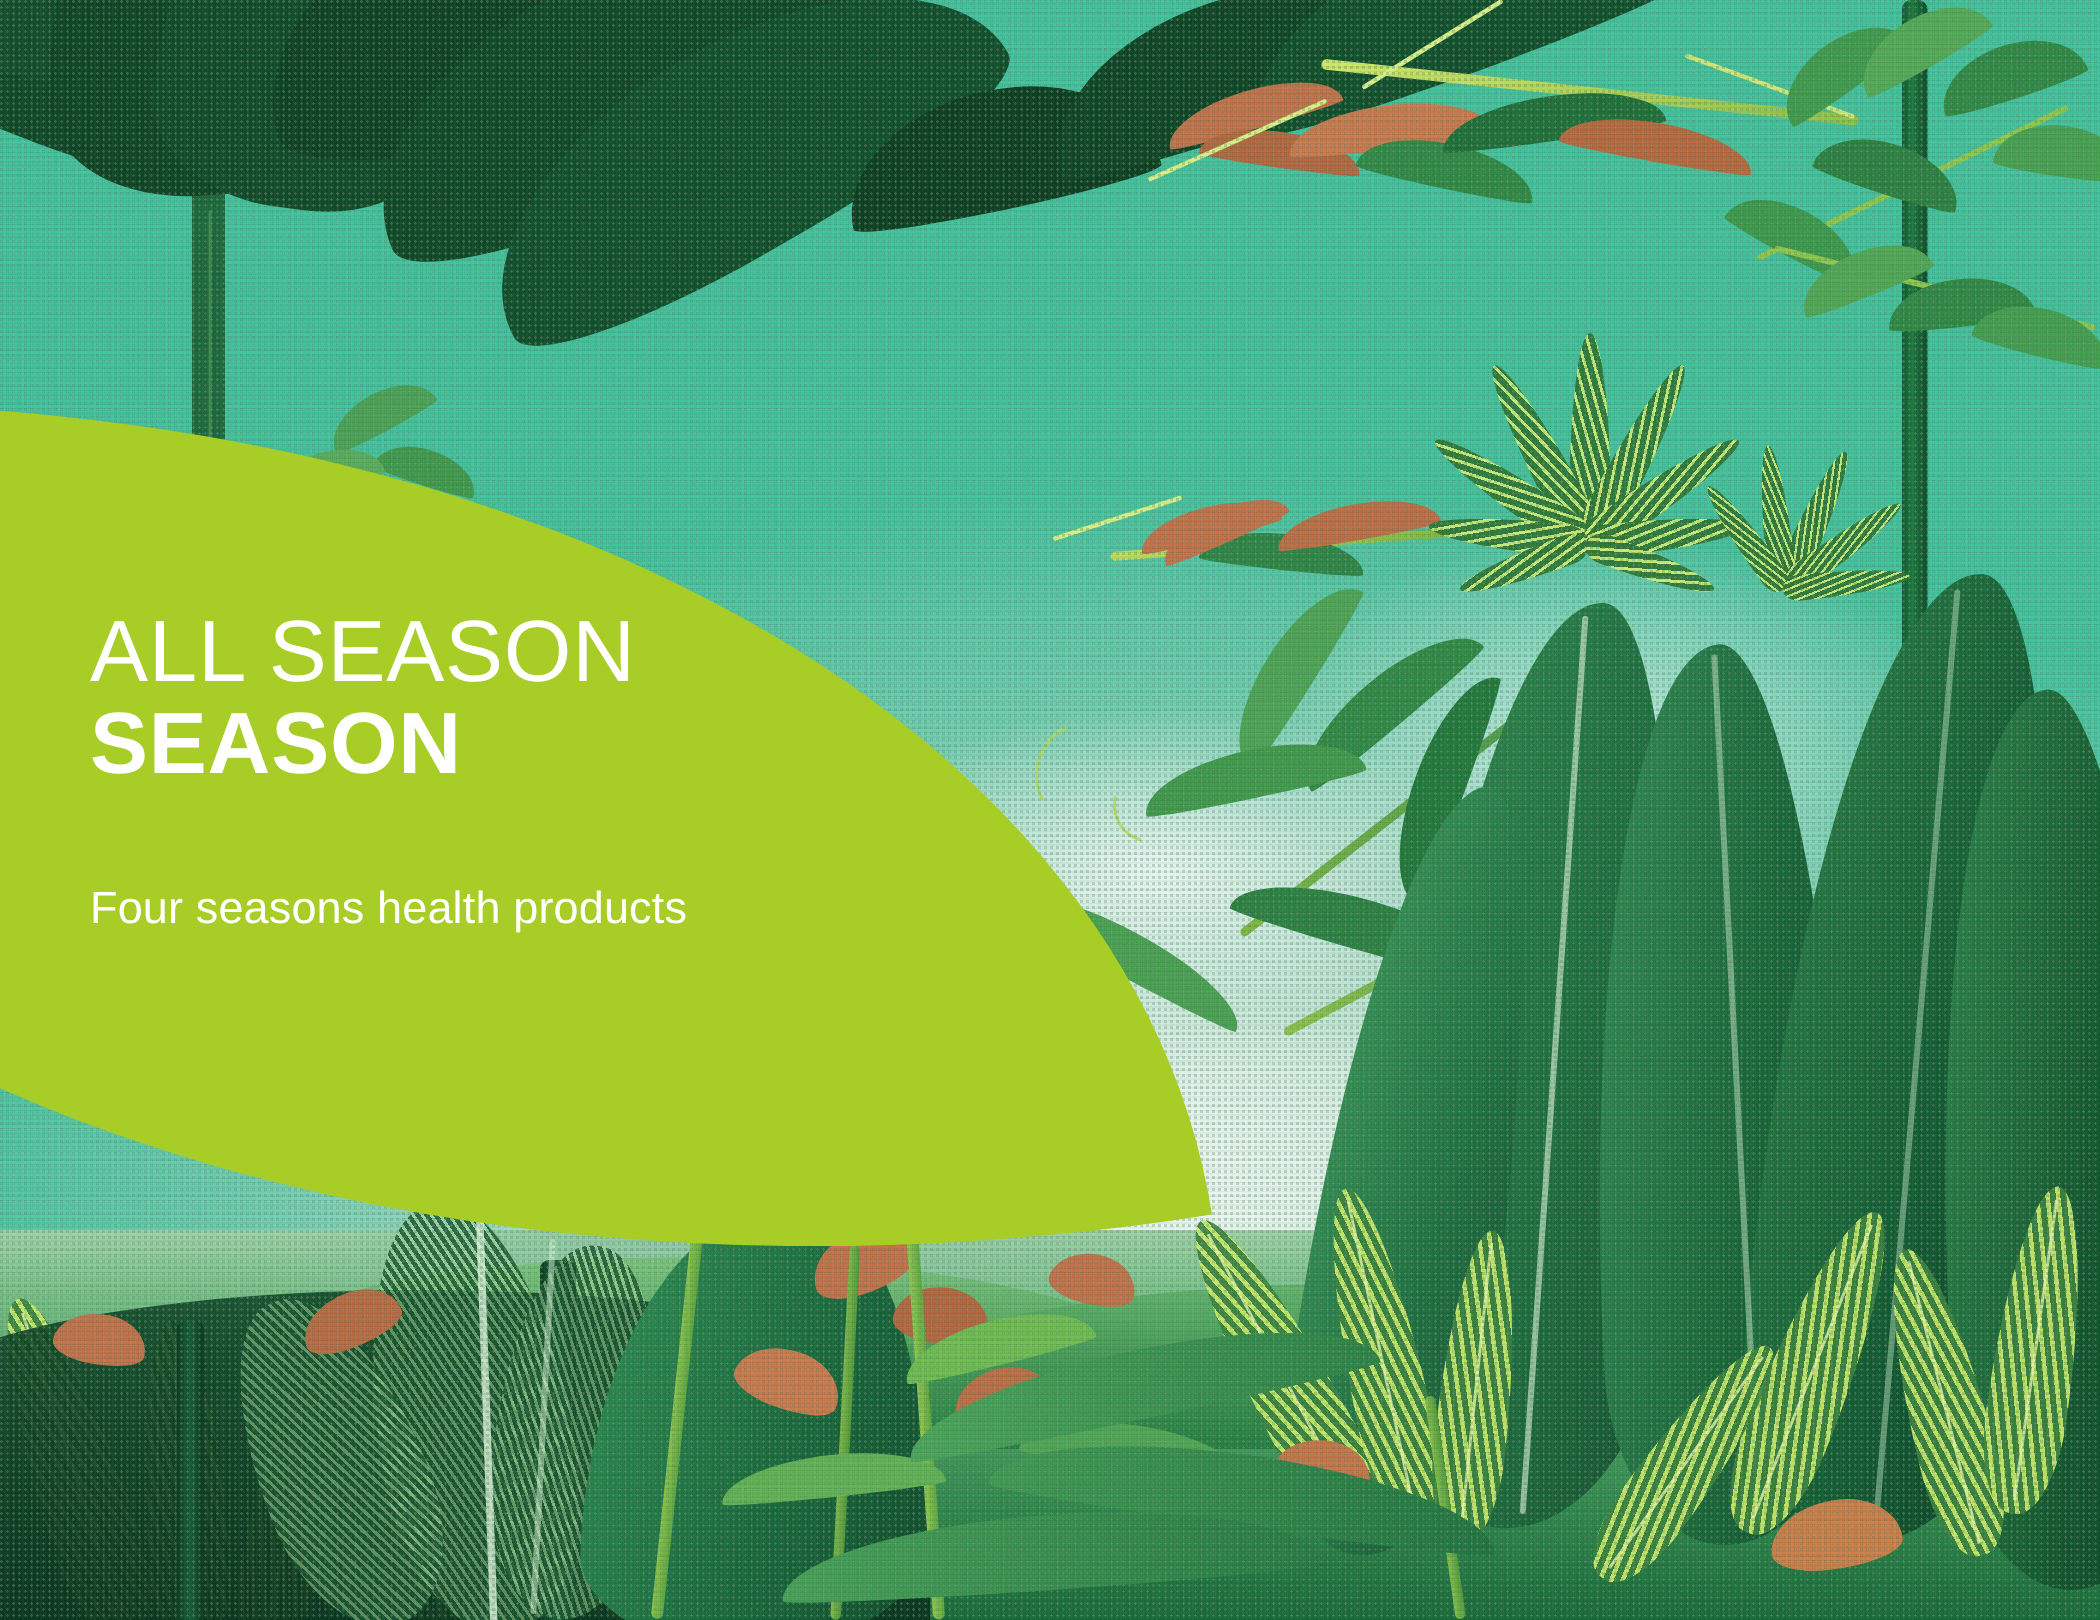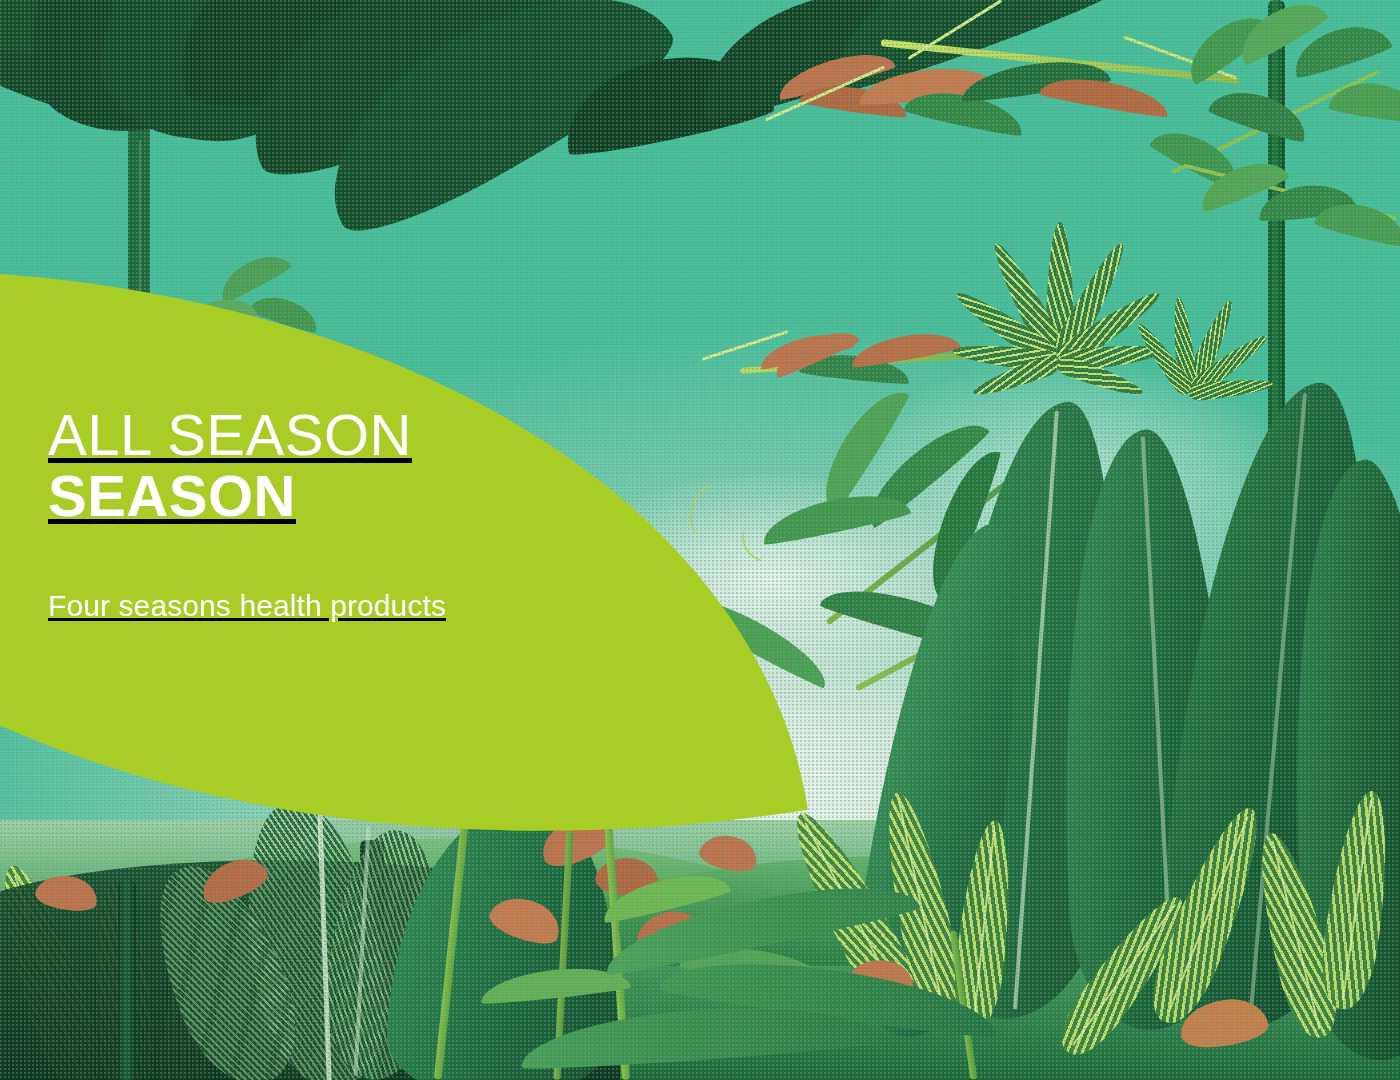--- a/index.html
+++ b/index.html
@@ -143,25 +143,24 @@
     left: -340px;
     top: 200px;
     width: 1100px;
     height: 700px;
     transform: rotate(-9deg);
     border-radius: 0 100% 0 100% / 0 100% 0 100%;
     z-index: 40;
   }
   #panel-content {
     position: absolute;
-    left: 48px;
+    left: 60px;
     top: 404px;
     width: 640px;
     z-index: 50;
-    text-decoration: underline;
   }
   .title-line-1 {
     font-size: 58px;
     font-weight: 400;
     letter-spacing: 0.5px;
     line-height: 1.06;
     color: #ffffff;
     margin: 0;
   }
   .title-line-2 {

